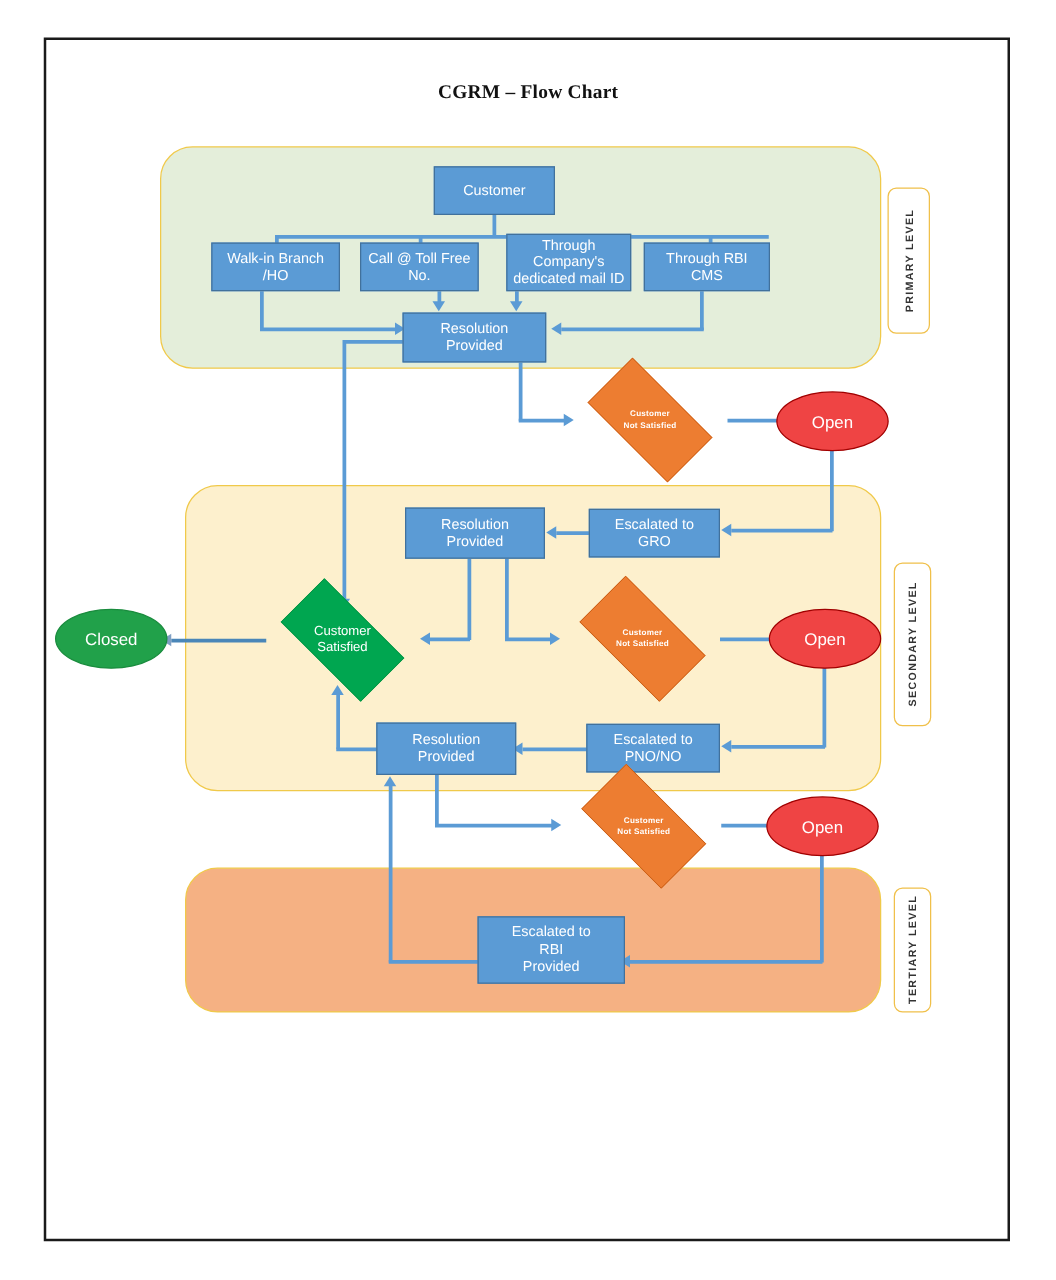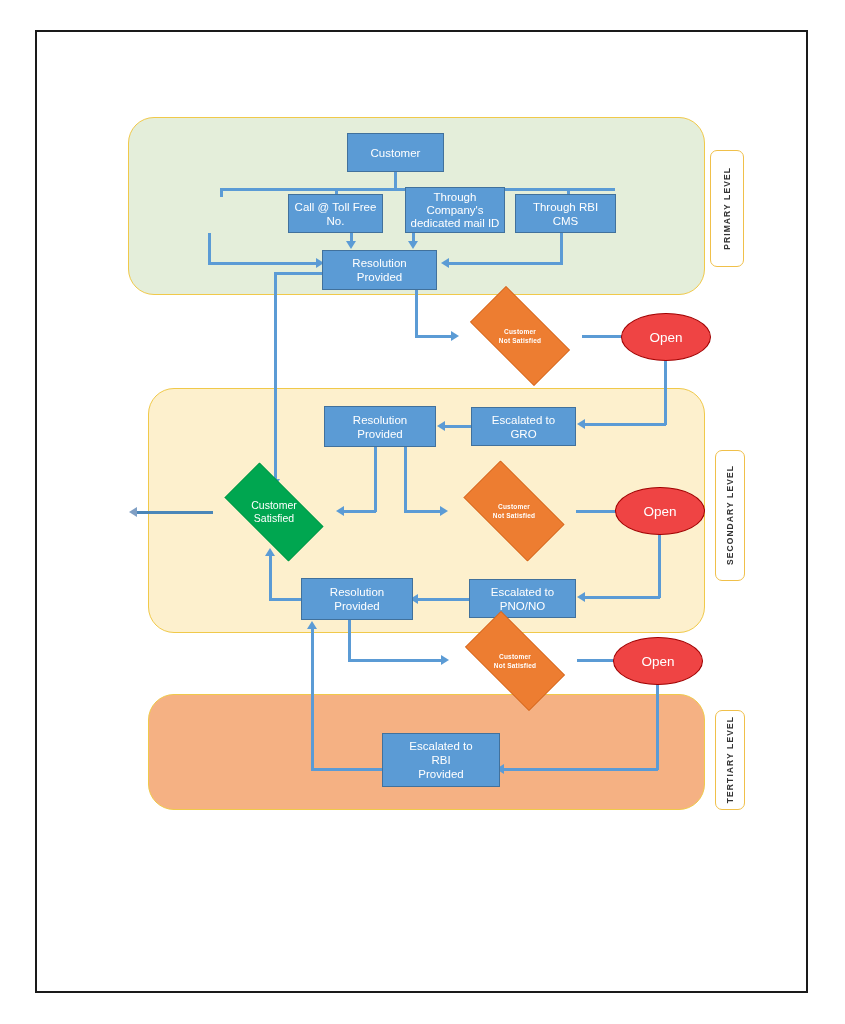--- a/index.html
+++ b/index.html
@@ -99,20 +99,21 @@
   .arw.up   {border-left:5px solid transparent;border-right:5px solid transparent;border-bottom:8px solid #5b9bd5;}
   .arw.thin-left{border-top:5px solid transparent;border-bottom:5px solid transparent;border-right:8px solid #7f9fc4;}
 </style>
 </head>
 <body>
 
 <div id="page">
 
   <div class="outer-frame"></div>
 
+  <div class="chart-title">CGRM – Flow Chart</div>
 
   <div class="level-panel panel-primary"></div>
   <div class="level-panel panel-secondary"></div>
   <div class="level-panel panel-tertiary"></div>
 
   <div class="side-tag tag-primary">
     <span>PRIMARY LEVEL</span>
   </div>
   <div class="side-tag tag-secondary">
     <span>SECONDARY LEVEL</span>
@@ -125,20 +126,24 @@
     <span>Customer</span>
   </div>
 
   <div class="ln v" style="left:394px;top:172px;height:17px;"></div>
   <div class="ln h" style="left:220px;top:188px;width:395px;"></div>
   <div class="ln v" style="left:220px;top:188px;height:9px;"></div>
   <div class="ln v" style="left:335px;top:188px;height:9px;"></div>
   <div class="ln v" style="left:455px;top:188px;height:9px;"></div>
   <div class="ln v" style="left:567px;top:188px;height:9px;"></div>
 
+  <div class="pbox" style="left:169px;top:194px;width:103px;height:39px;flex-direction:column;">
+    <span>Walk-in Branch</span>
+    <span>/HO</span>
+  </div>
 
   <div class="pbox" style="left:288px;top:194px;width:95px;height:39px;flex-direction:column;justify-content:center;">
     <span>Call @ Toll Free</span>
     <span>No.</span>
   </div>
 
   <div class="pbox" style="left:405px;top:187px;width:100px;height:46px;flex-direction:column;line-height:13px;">
     <span>Through</span>
     <span>Company's</span>
     <span>dedicated mail ID</span>
@@ -218,20 +223,23 @@
     <div class="dshape"></div>
     <div class="dlabel">
       <div>Customer</div>
       <div>Satisfied</div>
     </div>
   </div>
 
   <div class="ln h thin" style="left:137px;top:511px;width:76px;height:2.5px;"></div>
   <div class="arw thin-left" style="left:129px;top:507px;"></div>
 
+  <div class="ellipse green" style="left:44px;top:487px;width:88px;height:46px;">
+    <span>Closed</span>
+  </div>
 
   <div class="diamond orange" style="left:450px;top:474px;width:128px;height:74px;">
     <div class="dshape"></div>
     <div class="dlabel">
       <div>Customer</div>
       <div>Not Satisfied</div>
     </div>
   </div>
 
   <div class="ln h" style="left:576px;top:510px;width:46px;"></div>

